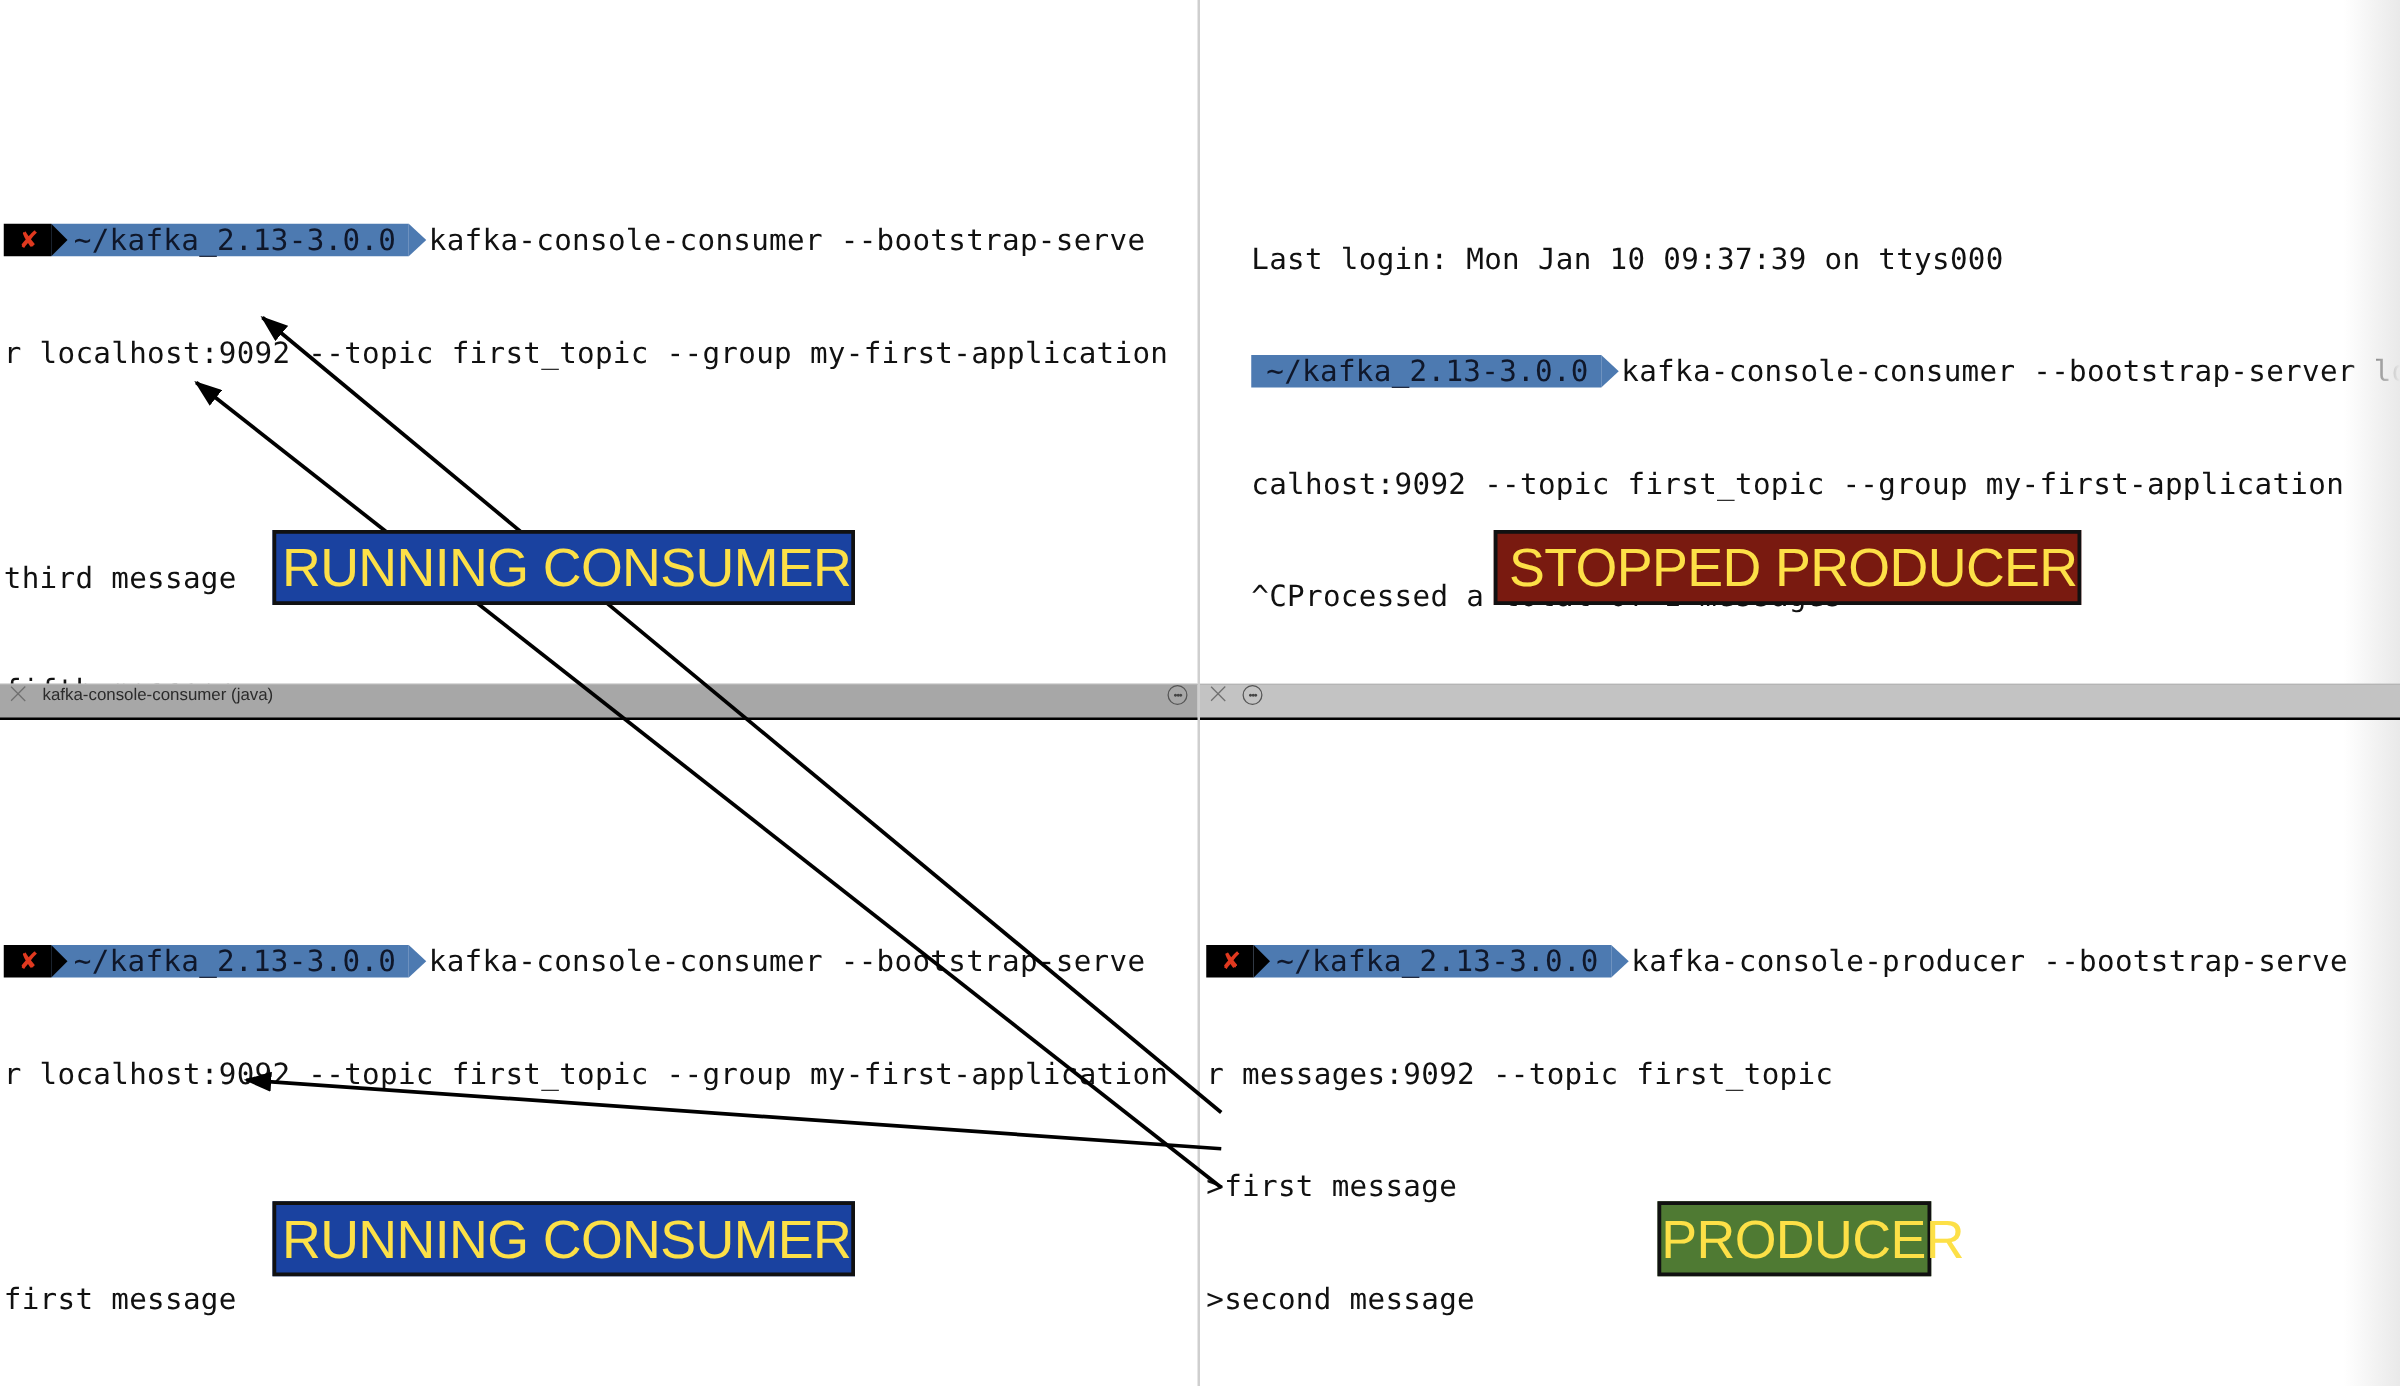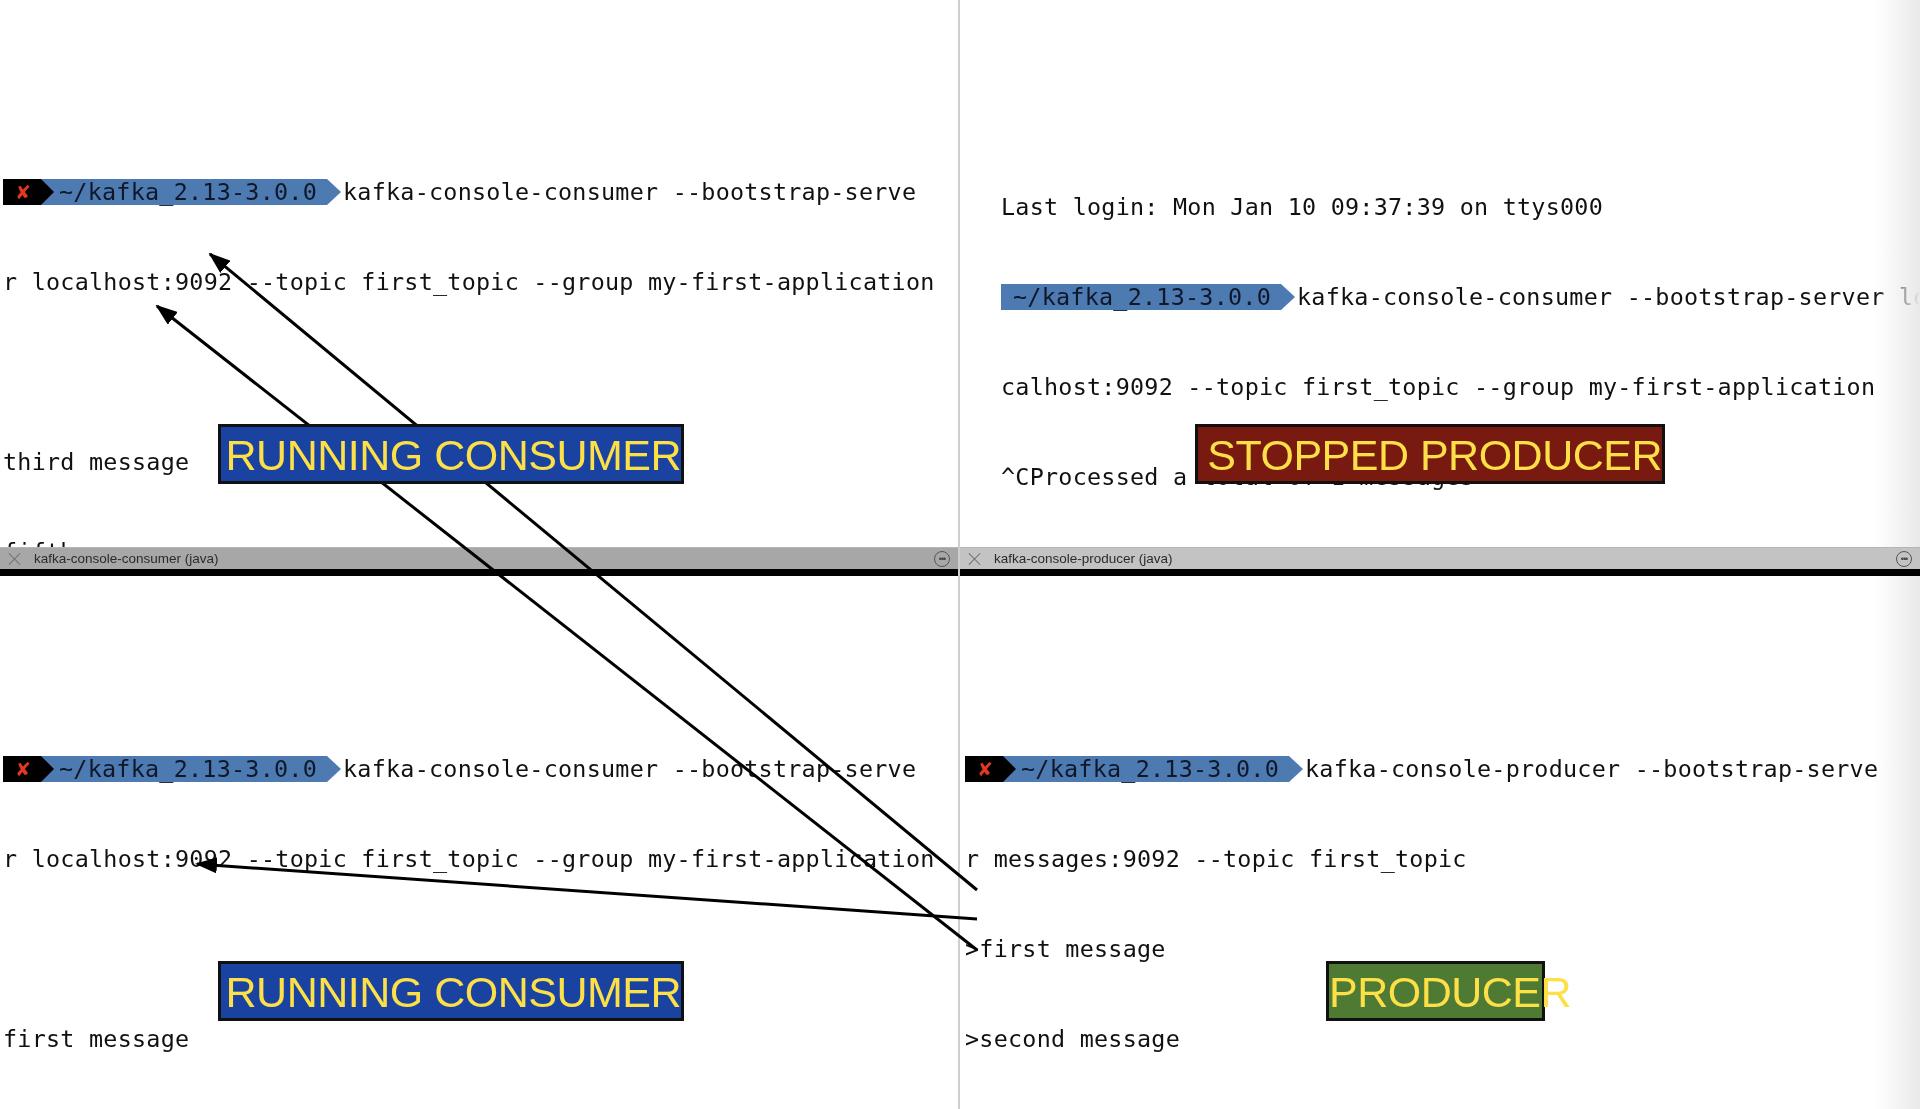--- a/index.html
+++ b/index.html
@@ -20,21 +20,21 @@
 
   .prompt { display:inline-flex; align-items:center; height:26px; vertical-align:top; margin-top:2px; }
   .seg-x { background:#000; color:#e0391f; height:26px; width:36px; position:relative; display:inline-flex; align-items:center; justify-content:center;
            font-family:"DejaVu Sans", sans-serif; font-weight:bold; font-size:19px; padding-left:2px; }
   .seg-x::after { content:""; position:absolute; right:-13px; top:0; border-top:13px solid transparent; border-bottom:13px solid transparent; border-left:13px solid #000; z-index:1; }
   .seg-dir { background:#4d7ab1; color:#0f172a; height:26px; display:inline-flex; align-items:center; position:relative; padding:0 10px 0 18px; margin-right:16px; }
   .seg-dir.first { padding-left:12px; }
   .seg-dir::after { content:""; position:absolute; right:-14px; top:0; border-top:13px solid transparent; border-bottom:13px solid transparent; border-left:14px solid #4d7ab1; }
 
   .tabbar { position:absolute; top:547px; height:29px; z-index:4; font-family:"Liberation Sans", sans-serif; font-size:13.5px; color:#2b2b2b;
-            display:flex; align-items:center; box-sizing:border-box; border-top:1px solid #b5b5b5; border-bottom:7px solid #000000; }
+            display:flex; box-sizing:border-box; border-top:1px solid #b5b5b5; border-bottom:2px solid #000000; }
   .tabbar.left { left:0; width:958px; background:#a7a7a7; }
   .tabbar.right { left:960px; width:960px; background:#c3c3c3; }
   .tab-close { width:14px; height:14px; margin-left:8px; margin-right:12px; position:relative; }
   .tab-close::before, .tab-close::after { content:""; position:absolute; left:6px; top:-1px; width:1.3px; height:16px; background:#6f6f6f; }
   .tab-close::before { transform:rotate(45deg); } .tab-close::after { transform:rotate(-45deg); }
   .tab-title { flex:1; }
   .tab-more { width:14px; height:14px; border:1.3px solid #555; border-radius:50%; margin-right:8px; display:flex; align-items:center; justify-content:center;
               font-size:9px; line-height:6px; letter-spacing:-1px; color:#444; }
 
   .label { position:absolute; z-index:6; color:#fde047; font-family:"Liberation Sans", sans-serif; font-size:43px; line-height:56px;
@@ -66,21 +66,20 @@
   </div>
 </div>
 
 <div class="tabbar left">
   <span class="tab-close"></span>
   <span class="tab-title">kafka-console-consumer (java)</span>
   <span class="tab-more">•••</span>
 </div>
 <div class="tabbar right">
   <span class="tab-close"></span>
-  <span class="tab-title">kafka-console-producer (java)</span>
   <span class="tab-more">•••</span>
 </div>
 
 <div class="pane bl">
   <div class="term" style="top:118px;">
     <span class="line"><span class="prompt"><span class="seg-x">✘</span><span class="seg-dir">~/kafka_2.13-3.0.0</span></span><span>kafka-console-consumer --bootstrap-serve</span></span>
     <span class="line">r localhost:9092 --topic first_topic --group my-first-application</span>
     <span class="line"></span>
     <span class="line">first message</span>
     

